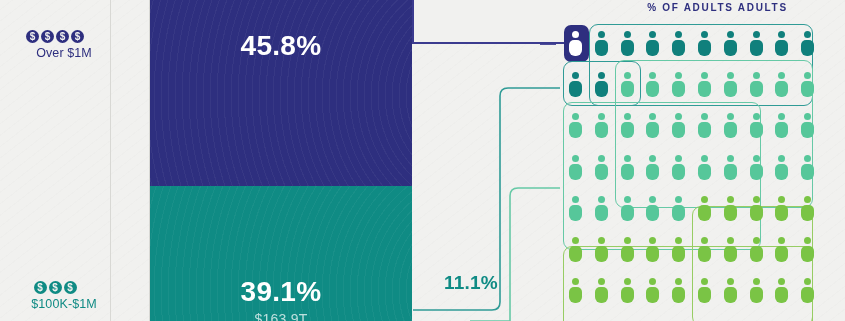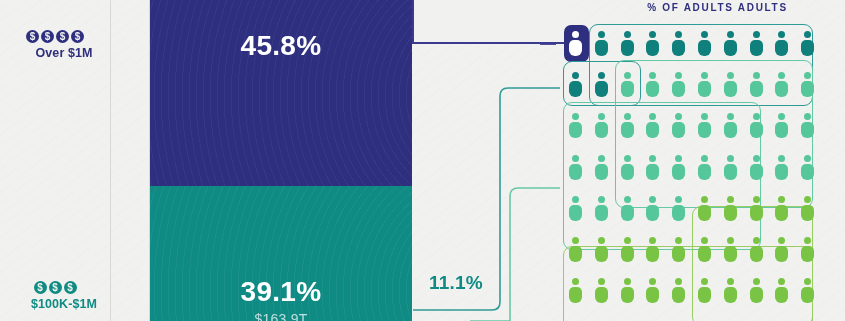--- a/index.html
+++ b/index.html
@@ -27,21 +27,21 @@
   .tier-label{position:absolute;width:110px;text-align:center;}
   .coins{display:flex;justify-content:center;gap:2px;margin-bottom:3px;}
   .coin{
     width:13px;height:13px;border-radius:50%;
     display:flex;align-items:center;justify-content:center;
     font-size:10px;font-weight:bold;color:#f1f1ef;line-height:1;
     font-family:"Liberation Sans", sans-serif;
   }
   .coin.navy{background:#2e2f7f;}
   .coin.teal{background:#0f8b84;}
-  .tier-name{font-size:12.5px;font-weight:bold;letter-spacing:.1px;margin-left:18px;}
+  .tier-name{font-size:12.5px;font-weight:normal;letter-spacing:.1px;margin-left:18px;}
   .tier-name.navy{color:#2e2f7f;}
   .tier-name.teal{color:#0f8b84;}
 
   
   .bar{position:absolute;left:150px;width:262px;overflow:hidden;}
   .bar .moire{
     position:absolute;inset:0;
     background:
       repeating-radial-gradient(circle at 130% 60%, rgba(255,255,255,0.045) 0px, rgba(255,255,255,0.045) 1px, rgba(255,255,255,0) 1px, rgba(255,255,255,0) 7px);
     pointer-events:none;
@@ -63,21 +63,21 @@
   }
 
   
   .grid-heading{
     position:absolute;left:590px;top:2px;width:255px;text-align:center;
     font-size:10px;font-weight:bold;letter-spacing:1.7px;color:#2e2f7f;
   }
 
   
   .pct-11{
-    position:absolute;left:392px;top:272px;
+    position:absolute;left:407px;top:272px;
     font-size:19px;font-weight:bold;color:#0f8b84;letter-spacing:.2px;padding-left:37px;
   }
 
   
   .connectors{position:absolute;left:0;top:0;width:845px;height:321px;pointer-events:none;}
 
   
   .grid{position:absolute;left:558px;top:26px;width:287px;height:295px;}
   .person{position:absolute;width:13px;height:25px;}
   .person .head{

